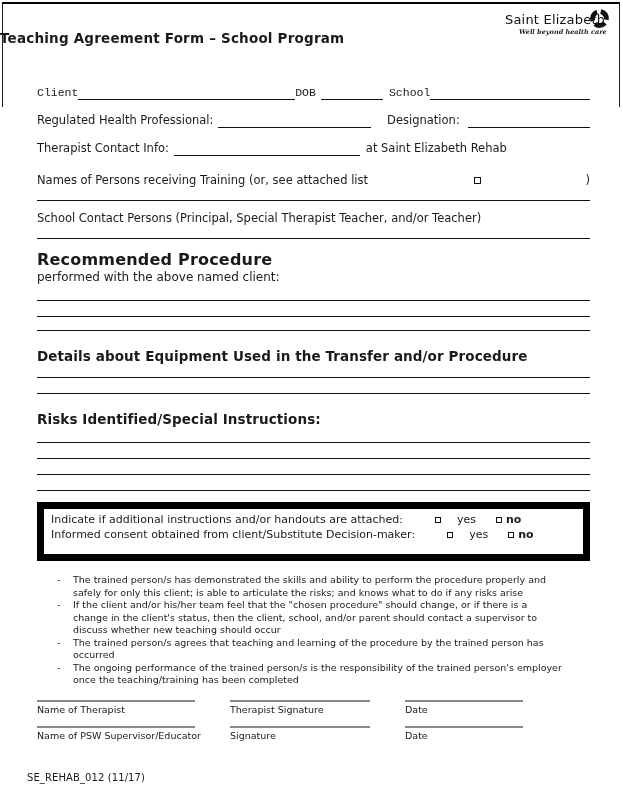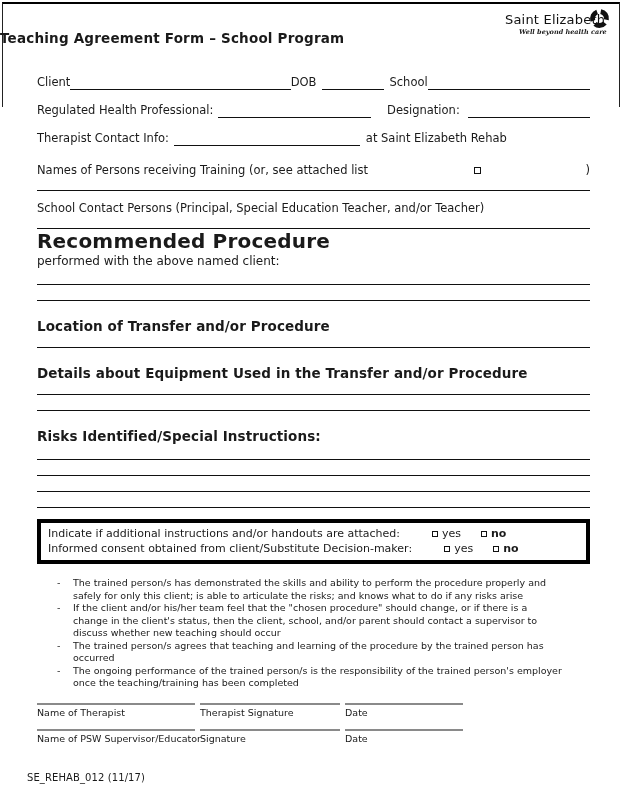--- a/index.html
+++ b/index.html
@@ -31,59 +31,59 @@
   .logo-tagline {
     font-family:"DejaVu Serif", serif;
     font-size:6.5px; font-weight:bold; font-style:italic;
     color:#222; margin-top:1px; padding-left:14px; white-space:nowrap;
   }
   .content { padding:0 33px 0 37px; }
   .row { display:flex; align-items:flex-end; font-size:11.5px; white-space:nowrap; }
   .row .lbl { padding-bottom:1px; }
   .line { border-bottom:1.4px solid #111; height:13px; flex:1; }
   .fullline { border-bottom:1.4px solid #111; height:0; }
-  .client-row { margin-top:3px; }
+  .client-row { margin-top:14px;font-family:Liberation Mono, monospace; }
   .l-client { flex:2.2; }
   .l-dob { flex:0 0 62px; margin-left:5px; margin-right:6px; }
   .l-school { flex:1.62; }
   .rhp-row { margin-top:13px; }
   .l-rhp { flex:1.25; margin-left:5px; max-width:160px; }
   .lbl-desig { margin-left:16px; }
   .l-desig { flex:1; margin-left:8px; }
   .therapist-row { margin-top:13px; }
   .l-ther { flex:0 0 186px; margin-left:5px; margin-right:6px; }
   .names-row { margin-top:17px; font-size:11.5px; display:flex; align-items:center;justify-content:space-between; }
   .checkbox {
     display:inline-block; width:7px; height:7px;
     border:1.2px solid #111; background:#fff;
     margin:0 3px 0 5px; flex:none;
   }
   .after-label-line { margin-top:13px; }
   .school-row { margin-top:10px; font-size:11.5px; }
-  .h1 { font-size:20px; font-weight:bold; letter-spacing:.2px; }
+  .h1 { font-size:16px; font-weight:bold; letter-spacing:.2px; margin-top:11px; }
   .body-line { font-size:12px; white-space:nowrap; line-height:16px; }
   .gap15 { margin-top:15px; }
   .gap13 { margin-top:13px; }
   .h2 { font-size:13.5px; font-weight:bold; margin-top:17px; letter-spacing:.1px; }
   .consent-box {
-    margin-top:11px; border:4px solid #000000;
-    padding:3px 7px 4px 7px; font-size:11px;
+    margin-top:11px; border:7px solid #000000;
+    padding:3px 7px 12px 7px; font-size:11px;
   }
   .consent-row { display:flex; align-items:center; line-height:15px; }
   .yn { display:flex; align-items:center; }
-  .yn-yes { margin-left:32px; }
+  .yn-yes { margin-left:32px;gap:12px; }
   .yn-no { margin-left:20px;font-weight:bold; }
   .yn .checkbox { width:6px; height:6px; margin:0 4px 0 0; }
   .bullets { margin:13px 28px 0 20px; font-size:9.5px; line-height:12.5px; }
   .bullet { display:flex; }
   .bullet .dash { flex:0 0 16px; text-align:left; }
   .sig-block { margin-top:13px; }
   .sig-row {
     display:grid; grid-template-columns:158px 140px 118px;
-    column-gap:5px; margin-top:11px;
+    column-gap:35px; margin-top:11px;
   }
   .sig-cell { border-top:2px solid #8a8a8a; padding-top:2px; font-size:9.5px; white-space:nowrap; }
   .footer-code {
     position:absolute; left:27px; bottom:24px;
     font-size:10px; font-weight:normal; letter-spacing:.1px;
   }
 </style>
 </head>
 <body>
 
@@ -131,29 +131,28 @@
       <span class="lbl">at Saint Elizabeth Rehab</span>
     </div>
 
     <div class="names-row">
       <span>Names of Persons receiving Training (or, see attached list</span>
       <span class="checkbox"></span>
       <span>)</span>
     </div>
     <div class="fullline after-label-line"></div>
 
-    <div class="school-row">School Contact Persons (Principal, Special Education Teacher, and/or Teacher)</div>
+    <div class="school-row">School Contact Persons (Principal, Special Therapist Teacher, and/or Teacher)</div>
     <div class="fullline after-label-line"></div>
 
     <div class="h1">Recommended Procedure</div>
     <div class="body-line">performed with the above named client:</div>
     <div class="fullline gap15"></div>
     <div class="fullline gap15"></div>
 
-    <div class="h2">Location of Transfer and/or Procedure</div>
     <div class="fullline gap13"></div>
 
     <div class="h2">Details about Equipment Used in the Transfer and/or Procedure</div>
     <div class="fullline gap13"></div>
     <div class="fullline gap15"></div>
 
     <div class="h2">Risks Identified/Special Instructions:</div>
     <div class="fullline" style="margin-top:15px;"></div>
     <div class="fullline gap15"></div>
     <div class="fullline gap15"></div>

